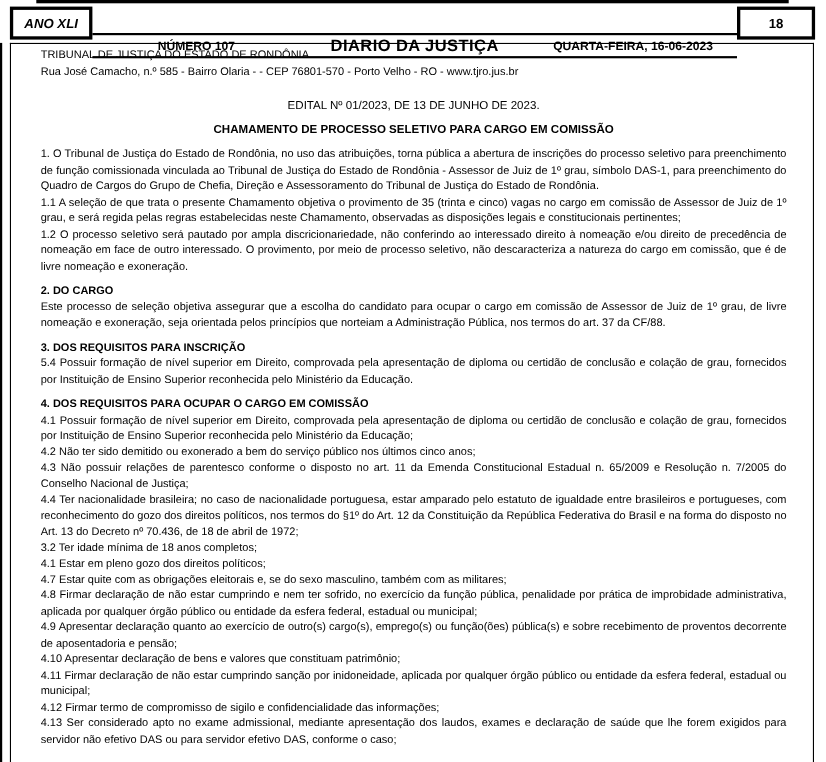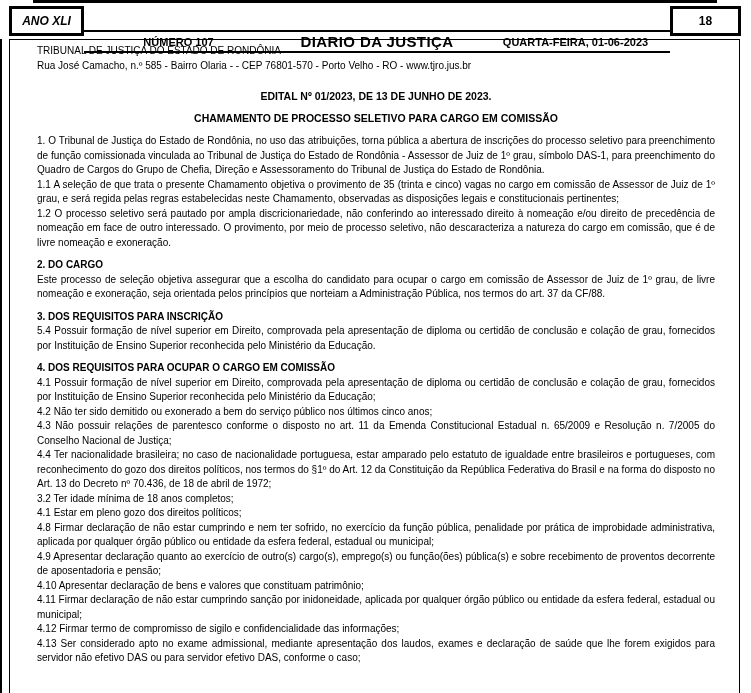--- a/index.html
+++ b/index.html
@@ -16,41 +16,41 @@
   .mid-box .cell{flex:1;text-align:center;font-weight:bold;font-size:11px;white-space:nowrap;}
   .mid-box .gtitle{flex:1.1;font-size:15px;letter-spacing:0.4px;}
   .page-box{position:absolute;right:0;top:0;width:71px;height:30px;border:3px solid #000;
             box-sizing:border-box;display:flex;align-items:center;justify-content:center;
             font-weight:bold;font-size:12px;}
   .outer-line{position:absolute;left:0;top:39px;width:2px;height:654px;background:#000;}
   .body-box{position:absolute;left:9px;top:39px;width:731px;height:660px;
             border:1px solid #000;border-bottom:none;box-sizing:border-box;
             padding:3px 24px 0 27px;}
   .center-line{text-align:left;font-size:10px;line-height:15px;}
-  .edital-title{text-align:center;font-weight:bold;font-size:10.5px;line-height:15px;margin-top:16px;}
+  .edital-title{text-align:center;font-weight:normal;font-size:10.5px;line-height:15px;margin-top:16px;}
   .edital-sub{text-align:center;font-weight:bold;font-size:10.5px;line-height:15px;margin-top:7px;}
   .section{margin-top:8px;}
   .section p{margin:0;font-size:10px;line-height:14.5px;text-align:justify;}
   .section p.h{font-weight:bold;text-align:left;}
 </style>
 </head>
 <body>
 
 <div class="page">
 
   <div class="top-rule"></div>
 
   <div class="header-row">
     <div class="ano-box">
       <span>ANO XLI</span>
     </div>
     <div class="mid-box">
       <span class="cell">NÚMERO 107</span>
       <span class="cell gtitle">DIARIO DA JUSTIÇA</span>
-      <span class="cell">QUARTA-FEIRA, 01-06-2023</span>
+      <span class="cell">QUARTA-FEIRA, 16-06-2023</span>
     </div>
     <div class="page-box">
       <span>18</span>
     </div>
   </div>
 
   <div class="outer-line"></div>
 
   <div class="body-box">
     <div class="center-line">TRIBUNAL DE JUSTIÇA DO ESTADO DE RONDÔNIA</div>
@@ -76,20 +76,21 @@
     </div>
 
     <div class="section">
       <p class="h">4. DOS REQUISITOS PARA OCUPAR O CARGO EM COMISSÃO</p>
       <p>4.1 Possuir formação de nível superior em Direito, comprovada pela apresentação de diploma ou certidão de conclusão e colação de grau, fornecidos por Instituição de Ensino Superior reconhecida pelo Ministério da Educação;</p>
       <p>4.2 Não ter sido demitido ou exonerado a bem do serviço público nos últimos cinco anos;</p>
       <p>4.3 Não possuir relações de parentesco conforme o disposto no art. 11 da Emenda Constitucional Estadual n. 65/2009 e Resolução n. 7/2005 do Conselho Nacional de Justiça;</p>
       <p>4.4 Ter nacionalidade brasileira; no caso de nacionalidade portuguesa, estar amparado pelo estatuto de igualdade entre brasileiros e portugueses, com reconhecimento do gozo dos direitos políticos, nos termos do §1º do Art. 12 da Constituição da República Federativa do Brasil e na forma do disposto no Art. 13 do Decreto nº 70.436, de 18 de abril de 1972;</p>
       <p>3.2 Ter idade mínima de 18 anos completos;</p>
       <p>4.1 Estar em pleno gozo dos direitos políticos;</p>
+      <p>4.7 Estar quite com as obrigações eleitorais e, se do sexo masculino, também com as militares;</p>
       <p>4.8 Firmar declaração de não estar cumprindo e nem ter sofrido, no exercício da função pública, penalidade por prática de improbidade administrativa, aplicada por qualquer órgão público ou entidade da esfera federal, estadual ou municipal;</p>
       <p>4.9 Apresentar declaração quanto ao exercício de outro(s) cargo(s), emprego(s) ou função(ões) pública(s) e sobre recebimento de proventos decorrente de aposentadoria e pensão;</p>
       <p>4.10 Apresentar declaração de bens e valores que constituam patrimônio;</p>
       <p>4.11 Firmar declaração de não estar cumprindo sanção por inidoneidade, aplicada por qualquer órgão público ou entidade da esfera federal, estadual ou municipal;</p>
       <p>4.12 Firmar termo de compromisso de sigilo e confidencialidade das informações;</p>
       <p>4.13 Ser considerado apto no exame admissional, mediante apresentação dos laudos, exames e declaração de saúde que lhe forem exigidos para servidor não efetivo DAS ou para servidor efetivo DAS, conforme o caso;</p>
     </div>
   </div>
 
 </div>

